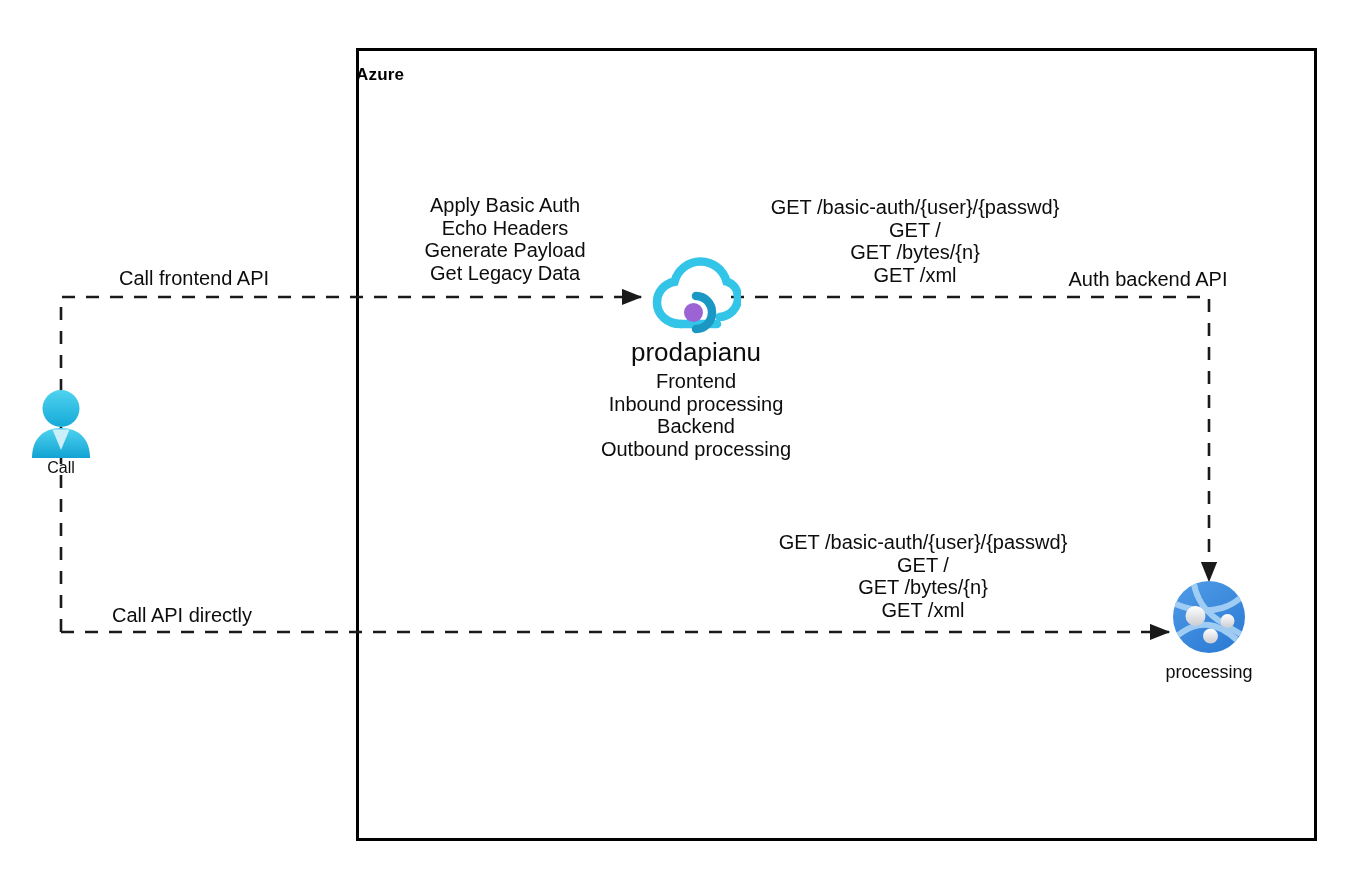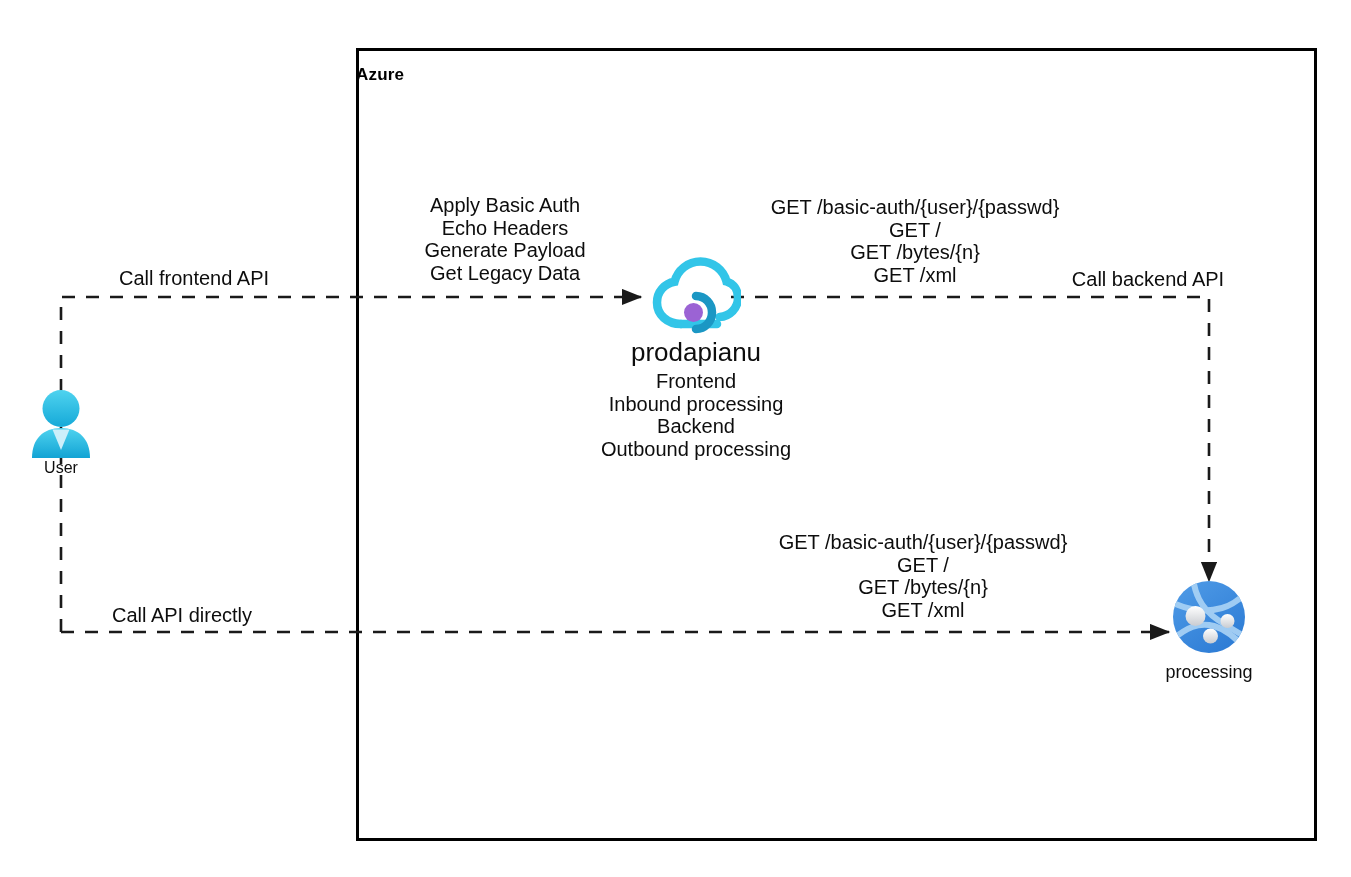--- a/index.html
+++ b/index.html
@@ -119,21 +119,21 @@
 
     <path d="M61,632 L61,297 L641,297" fill="none" stroke="#1a1a1a" stroke-width="2.6" stroke-dasharray="13 11" marker-end="url(#arrow)"></path>
 
     <path d="M731,297 L1209,297 L1209,581" fill="none" stroke="#1a1a1a" stroke-width="2.6" stroke-dasharray="13 11" marker-end="url(#arrow)"></path>
 
     <path d="M61,632 L1169,632" fill="none" stroke="#1a1a1a" stroke-width="2.6" stroke-dasharray="13 11" marker-end="url(#arrow)"></path>
   </svg>
 
   <div class="lbl" style="left:64px; top:267px; width:260px;">Call frontend API</div>
 
-  <div class="lbl" style="left:1038px; top:268px; width:220px;">Call backend API</div>
+  <div class="lbl" style="left:1038px; top:268px; width:220px;">Auth backend API</div>
 
   <div class="lbl" style="left:66px; top:604px; width:232px;">Call API directly</div>
 
   <div class="lbl multi" style="left:380px; top:194px; width:250px;">Apply Basic Auth
 Echo Headers
 Generate Payload
 Get Legacy Data</div>
 
   <div class="lbl multi" style="left:770px; top:196px; width:290px;">GET /basic-auth/{user}/{passwd}
 GET /
@@ -156,21 +156,21 @@
           <linearGradient id="userBody" x1="0" y1="0" x2="0" y2="1">
             <stop offset="0" stop-color="#4fd3ef"></stop>
             <stop offset="1" stop-color="#12a3d4"></stop>
           </linearGradient>
         </defs>
         <circle cx="50" cy="20.5" r="18.5" fill="url(#userHead)"></circle>
         <path d="M50,40 C68,40 79,51 79,70 L21,70 C21,51 32,40 50,40 Z" fill="url(#userBody)"></path>
         <path d="M41.5,41.5 L58.5,41.5 L50,62 Z" fill="#cdeffa"></path>
       </svg>
     </div>
-    <div class="node-caption" style="margin-top:-3px;">User</div>
+    <div class="node-caption" style="margin-top:-3px;">Call</div>
   </div>
 
   <div class="node" style="left:581px; top:252px; width:230px;">
     <div style="width:90px; height:85px; margin:0 auto;">
       <svg viewBox="0 0 90 85" width="90" height="85">
 
         <path d="M30,72 C16,72 6,62.5 6,50.5 C6,40 13.5,31.5 23.5,29.8
                  C26.5,18 37,9.5 49.5,9.5 C62,9.5 72.5,18 75.5,29.5
                  C82.5,31.5 87,38 87,45.8 C87,56 79,64.5 68.5,65" fill="none" stroke="#32c5e8" stroke-width="8.5" stroke-linecap="round"></path>
         <path d="M30,72 L66,72" fill="none" stroke="#32c5e8" stroke-width="8.5" stroke-linecap="round"></path>

